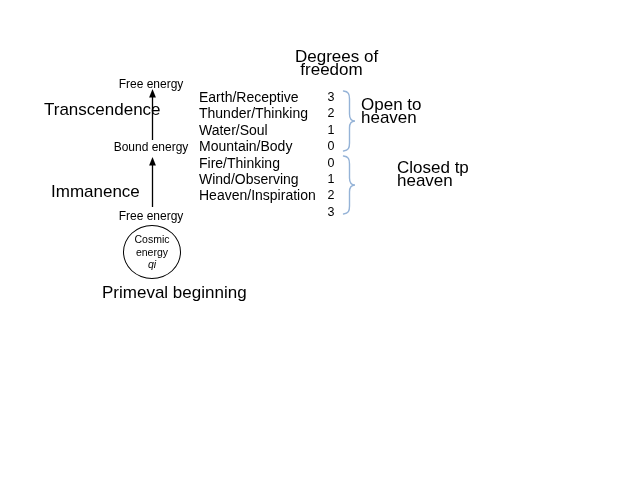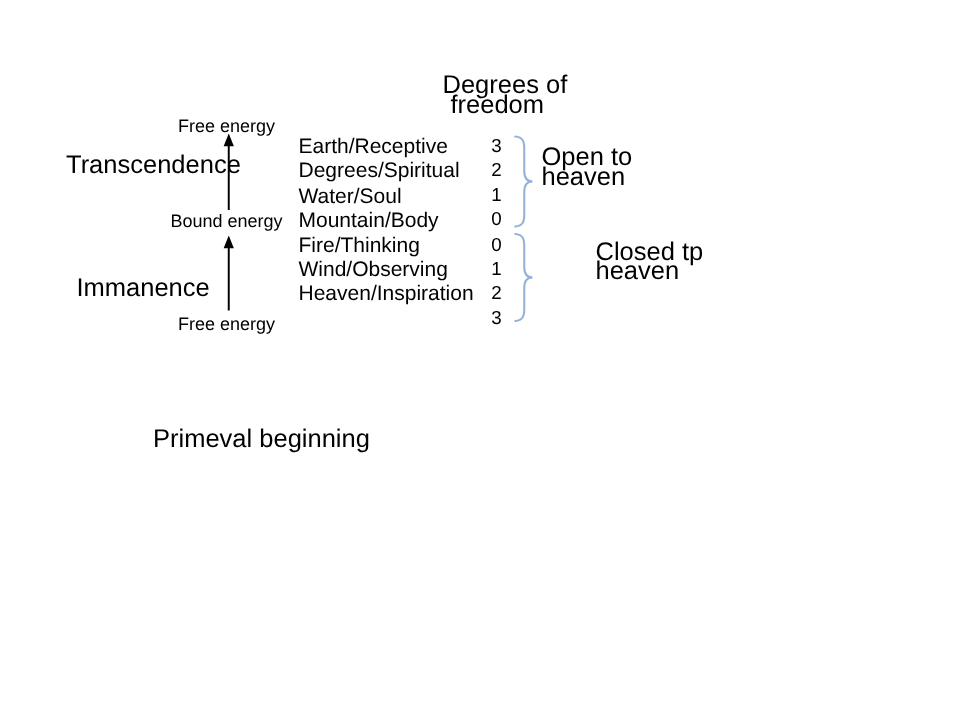--- a/index.html
+++ b/index.html
@@ -68,31 +68,36 @@
 
   <svg class="abs arrow-2" width="13" height="51" viewBox="0 0 13 51">
     <line x1="6.5" y1="7" x2="6.5" y2="50" stroke-width="1.3" stroke="#000000"></line>
     <polygon points="6.5,0 3.1,8.5 9.9,8.5" fill="#000000"></polygon>
   </svg>
 
   <div class="abs txt-115 immanence">Immanence</div>
 
   <div class="abs txt-12 center flow-label-bottom">Free energy</div>
 
+  <div class="abs cosmic-circle">
+    <div>Cosmic</div>
+    <div>energy</div>
+    <div class="qi">qi</div>
+  </div>
 
   <div class="abs txt-115 center primeval">Primeval beginning</div>
 
   <div class="abs txt-115 center dof-header">
     <div>Degrees of</div>
     <div>freedom</div>
   </div>
 
   <div class="abs dof-labels">
     <div>Earth/Receptive</div>
-    <div>Degrees/Spiritual</div>
+    <div>Thunder/Thinking</div>
     <div>Water/Soul</div>
     <div>Mountain/Body</div>
     <div>Fire/Thinking</div>
     <div>Wind/Observing</div>
     <div>Heaven/Inspiration</div>
   </div>
 
   <div class="abs dof-values">
     <div>3</div>
     <div>2</div>

